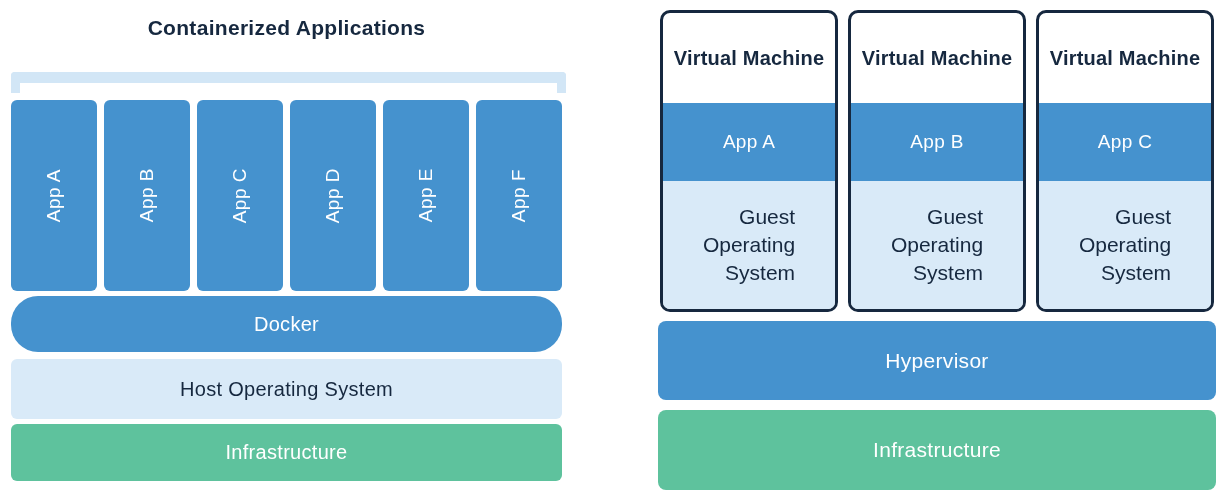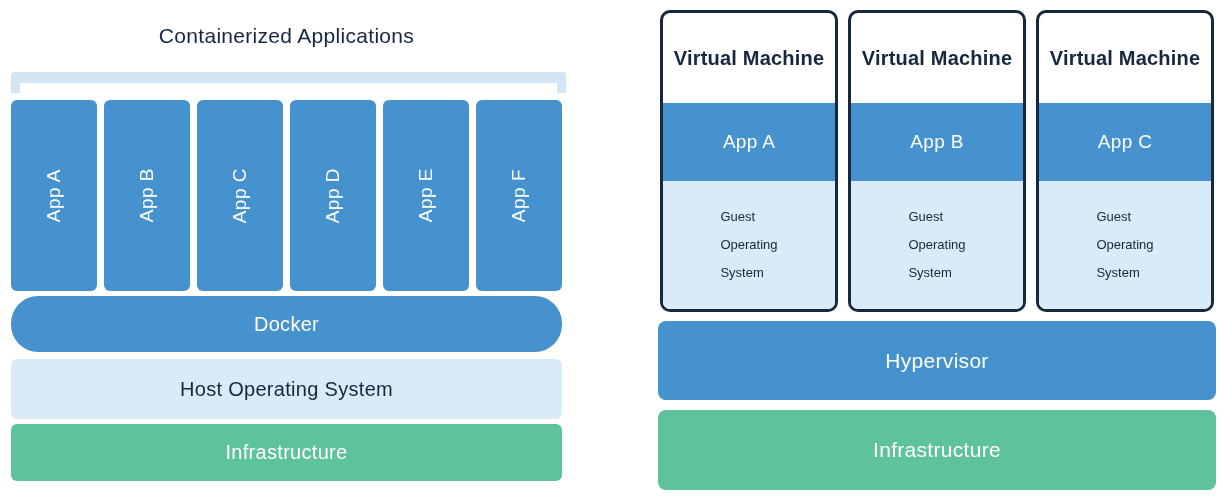--- a/index.html
+++ b/index.html
@@ -14,24 +14,24 @@
 
   
   .left-panel {
     position: absolute;
     left: 11px; top: 0;
     width: 551px; height: 501px;
   }
   .left-title {
     position: absolute;
     left: 0; right: 0; top: 16px;
-    margin: 8px;
+    margin: 0;
     text-align: center;
     font-size: 21px;
-    font-weight: 400;
+    font-weight: 700;
     letter-spacing: 0.3px;
     color: var(--navy, #16283F);
   }
   .bracket {
     position: absolute;
     left: 0; right: -4px; top: 72px;
     height: 21px;
     box-sizing: border-box;
     border-top: 11px solid var(--bracket-blue, #D2E6F6);
     border-left: 9px solid var(--bracket-blue, #D2E6F6);
@@ -120,22 +120,22 @@
     font-size: 19px;
     letter-spacing: 0.3px;
   }
   .vm-os {
     flex: 1;
     background: var(--light-blue, #D9EAF8);
     color: var(--navy, #16283F);
     display: flex;
     align-items: center;
     justify-content: center;
-    text-align: left;
-    font-size: 13px;
+    text-align: right;
+    font-size: 21px;
     line-height: 28px;
     white-space: pre-line;
   }
   .bar.tall { border-radius: 8px; font-size: 21px; }
   .hypervisor-bar { top: 321px; height: 79px; text-align: right; }
   .infra-bar-right { top: 410px; height: 80px; }
 </style>
 </head>
 <body>
 

